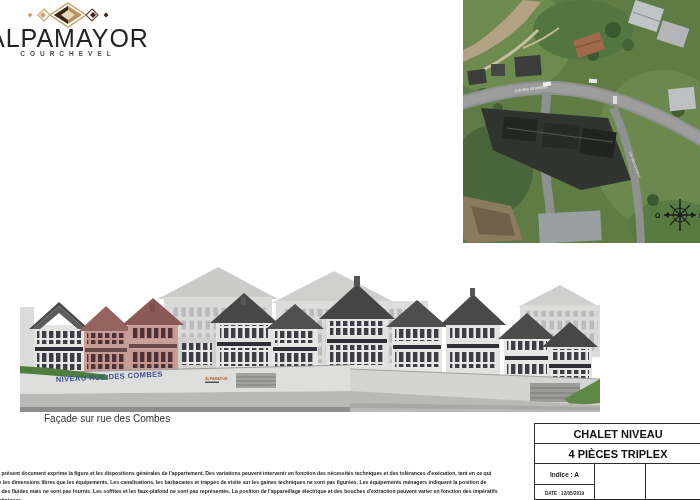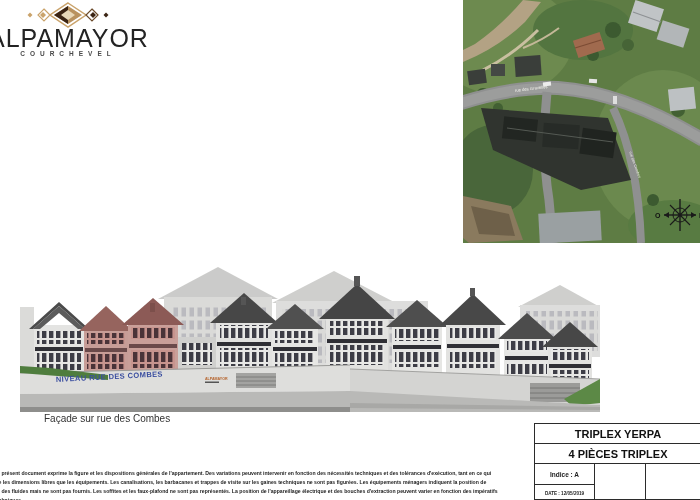--- a/index.html
+++ b/index.html
@@ -283,21 +283,21 @@
 
   <div class="disclaimer">
     <div>Le présent document exprime la figure et les dispositions générales de l'appartement. Des variations peuvent intervenir en fonction des nécessités techniques et des tolérances d'exécution, tant en ce qui</div>
     <div>me les dimensions libres que les équipements. Les canalisations, les barbacanes et trappes de visite sur les gaines techniques ne sont pas figurées. Les équipements ménagers indiquent la position de</div>
     <div>ge des fluides mais ne sont pas fournis. Les soffites et les faux-plafond ne sont pas représentés. La position de l'appareillage électrique et des bouches d'extraction peuvent varier en fonction des impératifs</div>
     <div>techniques.</div>
   </div>
 
   <div class="tblock">
     <div class="tb-row1">
-      <div class="tb-title">TRIPLEX YERPA</div>
+      <div class="tb-title">CHALET NIVEAU</div>
     </div>
     <div class="tb-row2">
       <div class="tb-title">4 PIÈCES TRIPLEX</div>
     </div>
     <div class="tb-indice">Indice : A</div>
     <div class="tb-date">DATE : 12/05/2019</div>
     <div class="tb-v2"></div>
   </div>
 
 </div>

